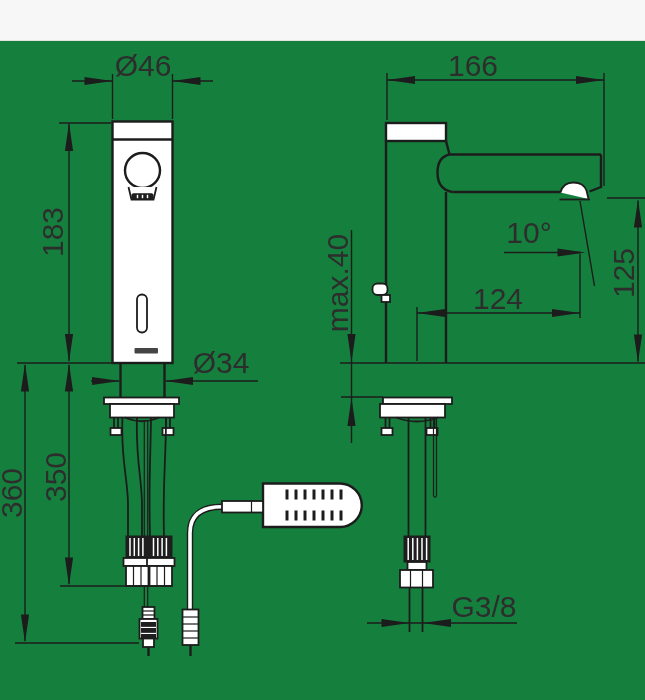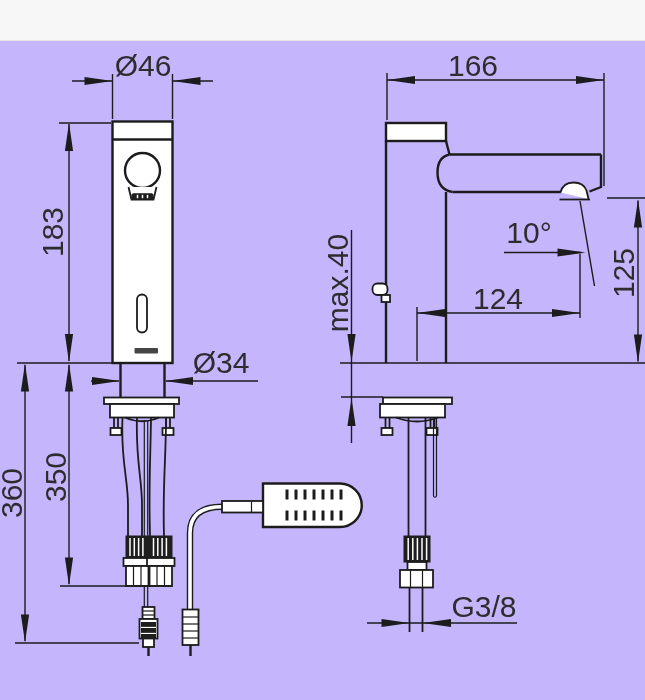--- a/index.html
+++ b/index.html
@@ -1,16 +1,16 @@
 <!DOCTYPE html>
 <html><head>
 <meta charset="utf-8">
 <style>
   html,body{margin:0;padding:0;background:#fff;}
-  .page{position:relative;width:645px;height:700px;background:#c4b5fd;overflow:hidden;
+  .page{position:relative;width:645px;height:700px;background:#15803d;overflow:hidden;
         font-family:"Liberation Sans",sans-serif;}
   .band{position:absolute;top:0;left:0;width:645px;height:40px;background:#f7f7f7;
         border-bottom:1px solid #e3e3e3;}
   svg{position:absolute;top:0;left:0;}
   .o  {stroke:#1c1c1c;stroke-width:2.4;fill:none;stroke-linejoin:miter;}
   .of {stroke:#1c1c1c;stroke-width:2.4;fill:#ffffff;stroke-linejoin:miter;}
   .o2 {stroke:#1c1c1c;stroke-width:1.8;fill:none;}
   .o2f{stroke:#1c1c1c;stroke-width:1.8;fill:#ffffff;}
   .d  {stroke:#1c1c1c;stroke-width:1.4;fill:none;}
   .tl {stroke:#1c1c1c;stroke-width:1.2;fill:none;}

